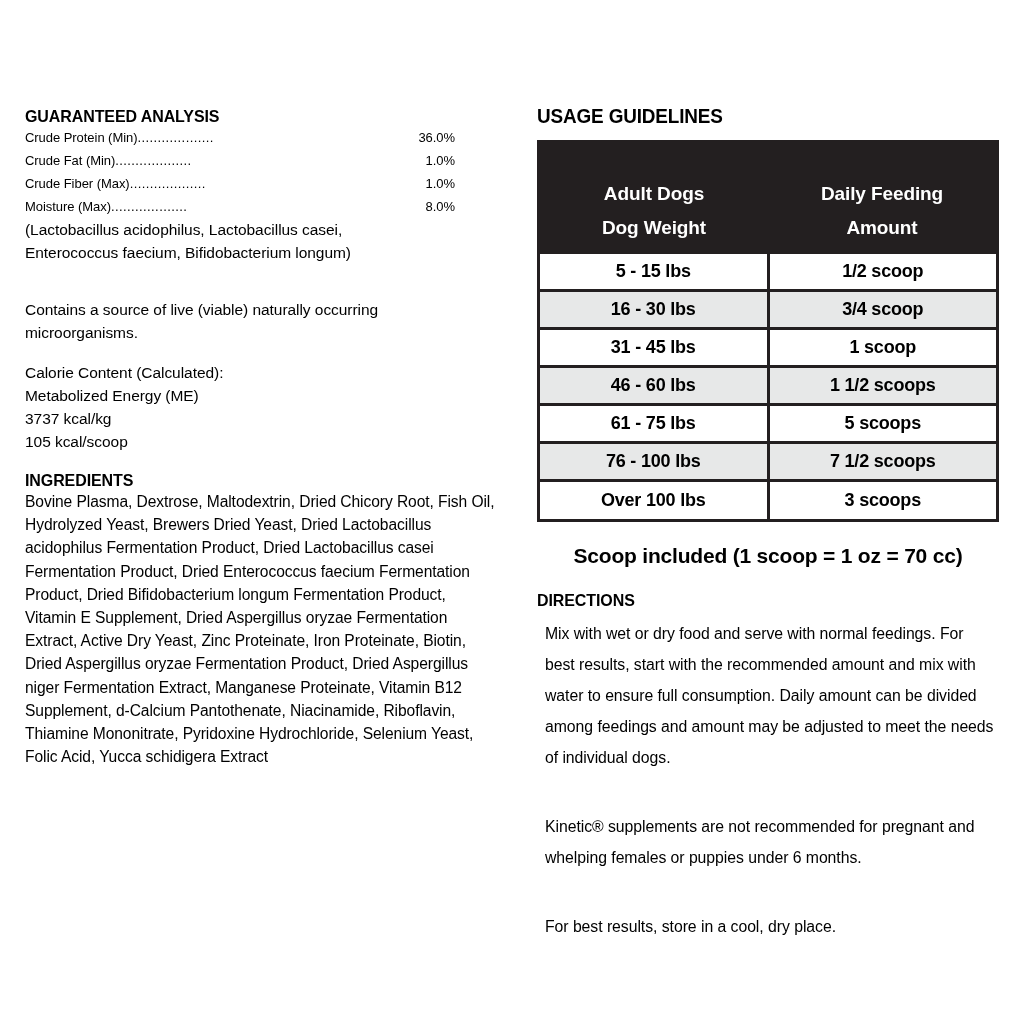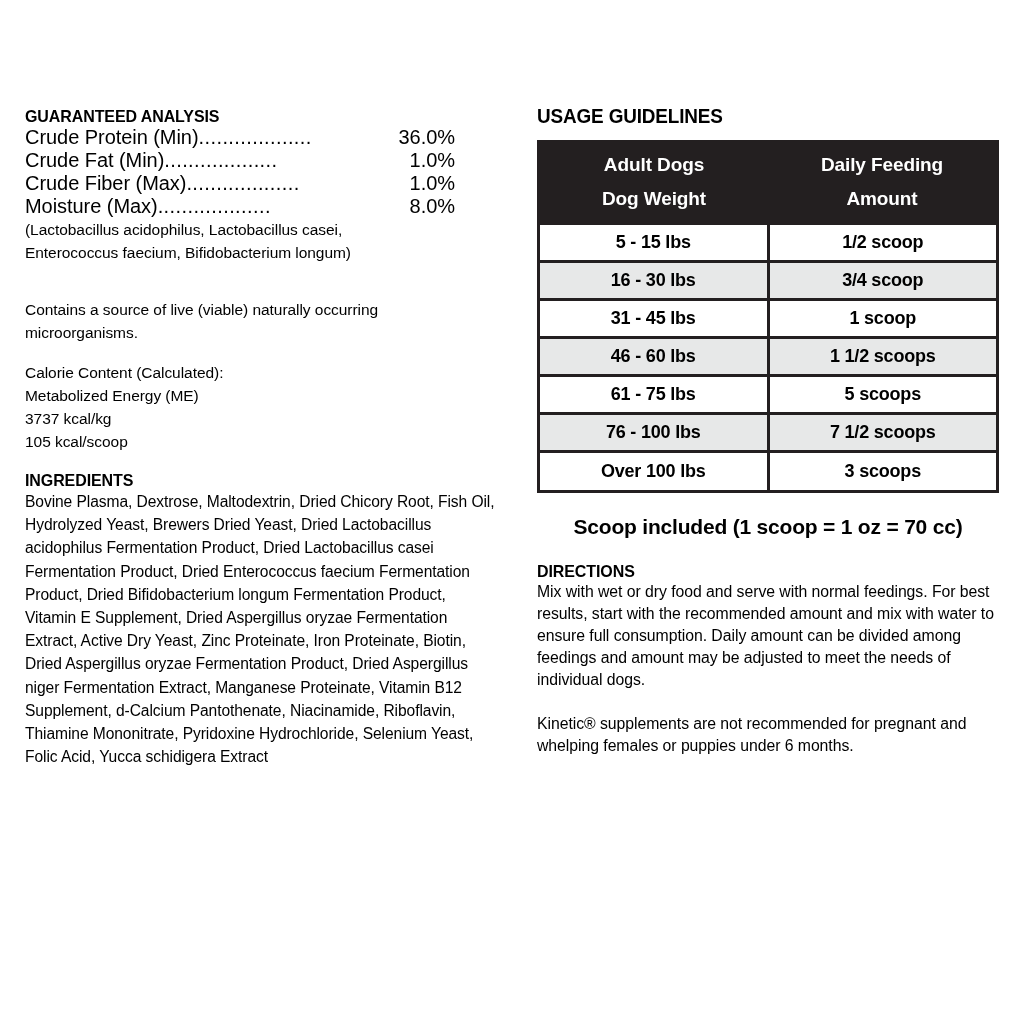--- a/index.html
+++ b/index.html
@@ -56,30 +56,30 @@
 
   
   .body-line {
     font-size: 15.5px;
     line-height: 23px;
     white-space: pre;
     letter-spacing: -0.05px;
   }
   .para {
     font-size: 15.8px;
-    line-height: 22px;
+    line-height: 31px;
     letter-spacing: -0.05px;
-    margin: 0;
+    margin: 8px;
   }
   .gap-md { height: 17px; }
   .gap-lg { height: 22px; }
 
   
   .ga-row {
-    font-size: 20px;
+    font-size: 13px;
     line-height: 23px;
     display: flex;
     align-items: flex-start;
     letter-spacing: -0.05px;
     width: 430px;
   }
   .ga-label { white-space: pre; }
   .ga-leader {
     flex: 1 1 auto;
     overflow: hidden;
@@ -115,21 +115,21 @@
   table.usage thead th {
     background: #231f20;
     color: #ffffff;
     font-size: 19px;
     font-weight: 700;
     line-height: 34px;
     padding: 5px 0 6px 0;
     border: none;
     letter-spacing: -0.1px;
   }
-  .th-l1 { display: block; }
+  .th-l1 { display: block; margin-top: 29px; }
   .th-l2 { display: block; }
   table.usage tbody td {
     font-size: 18px;
     font-weight: 700;
     height: 38px;
     border-top: 3px solid #231f20;
     border-right: 3px solid #231f20;
     letter-spacing: -0.2px;
     color: #000;
   }
@@ -264,16 +264,17 @@
     <div class="heading">DIRECTIONS</div>
 
     <p class="para">Mix with wet or dry food and serve with normal feedings. For best results, start with  the recommended amount and mix with water to ensure full consumption. Daily amount can be divided among feedings and amount may be adjusted to meet the needs of individual dogs.</p>
 
     <div class="gap-lg"></div>
 
     <p class="para">Kinetic® supplements are not recommended for pregnant and whelping females or puppies under 6 months.</p>
 
     <div class="gap-lg"></div>
 
+    <p class="para">For best results, store in a cool, dry place.</p>
 
   </div>
 
 </div>
 
 </body></html>

